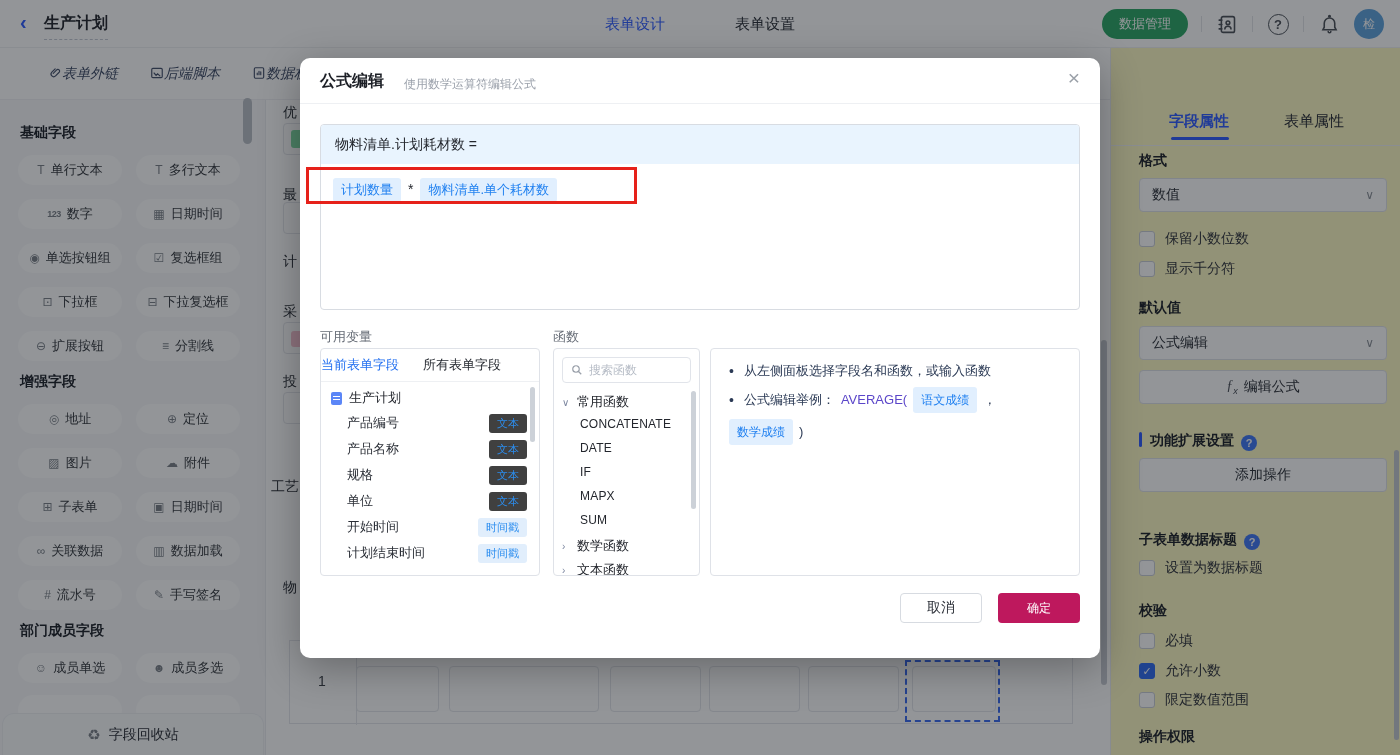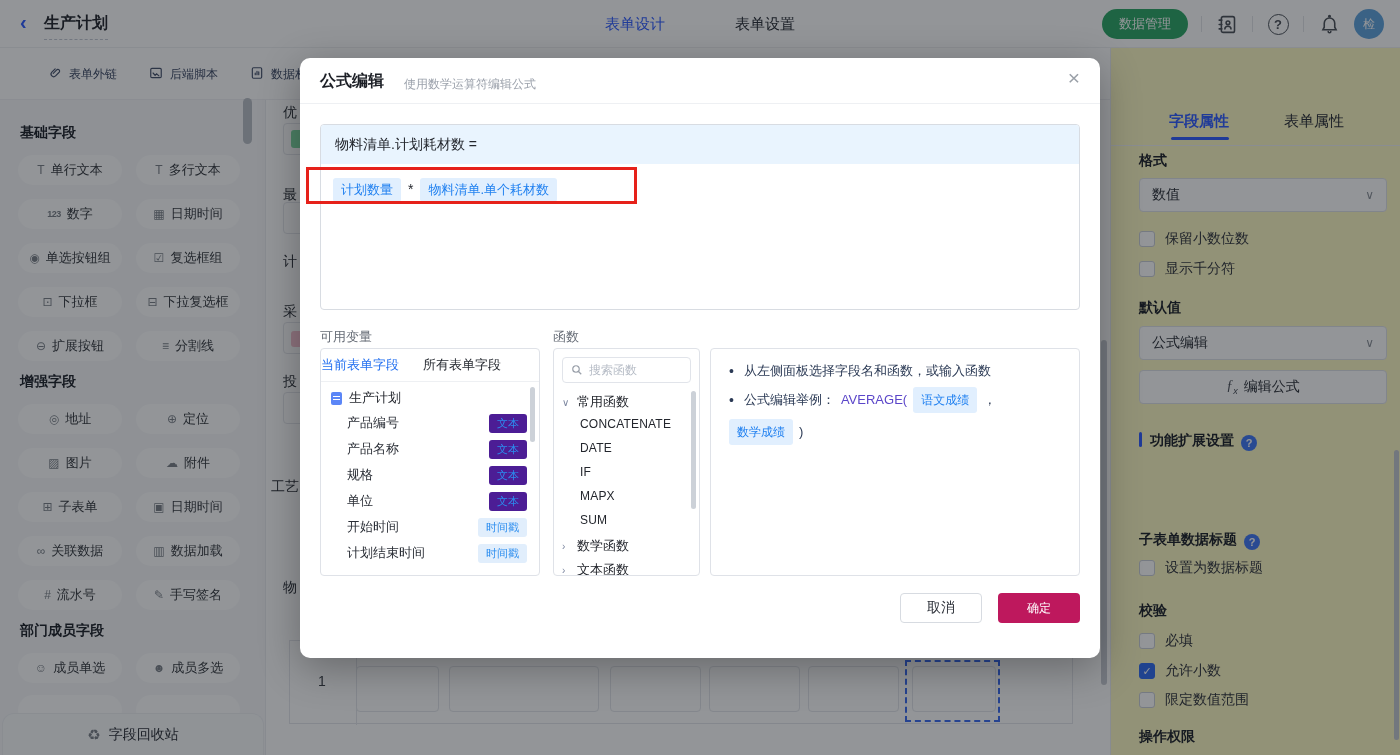--- a/index.html
+++ b/index.html
@@ -16,21 +16,21 @@
   .nav-right { position:absolute; right:16px; top:0; height:48px; display:flex; align-items:center; gap:13px; }
   .pill-green { background:#2aa764; color:#fff; font-size:13px; padding:6px 17px; border-radius:16px; cursor:pointer; }
   .vdiv { width:1px; height:16px; background:#e2e4e8; }
   .nav-ic { width:24px; height:24px; display:flex; align-items:center; justify-content:center; cursor:pointer; }
   .qcircle { width:21px; height:21px; border:1.7px solid #4a4f57; border-radius:50%; display:flex; align-items:center; justify-content:center; font-size:13px; color:#4a4f57; font-weight:600; }
   .avatar { width:30px; height:30px; border-radius:50%; background:#5ea3dd; color:#fff; font-size:12px; display:flex; align-items:center; justify-content:center; cursor:pointer; }
 
   
   .toolbar { position:absolute; left:0; top:48px; width:1400px; height:52px; background:#fff; border-bottom:1px solid #f0f1f4; z-index:1; }
   .tb-links { position:absolute; left:48px; top:0; height:52px; display:flex; gap:32px; align-items:center; }
-  .tb-link { display:flex; align-items:center; gap:7px; font-size:12px; color:#3a4763; cursor:pointer; white-space:nowrap; }
+  .tb-link { display:flex; align-items:center; font-size:14px; color:#3a4763; cursor:pointer; white-space:nowrap;font-style:italic; }
   .btn-preview { position:absolute; right:157px; top:62px; width:67px; height:30px; border:1px solid #2e5bff; color:#2e5bff; border-radius:16px; background:#fff; font-size:14px; display:flex; align-items:center; justify-content:center; cursor:pointer; z-index:1; }
   .btn-save { position:absolute; right:75px; top:62px; width:67px; height:30px; background:#2653d6; color:#fff; border-radius:16px; font-size:14px; display:flex; align-items:center; justify-content:center; cursor:pointer; z-index:1; }
   .btn-share { position:absolute; right:28px; top:60px; width:34px; height:34px; border:1px solid #b9c6ef; border-radius:50%; background:#fff; display:flex; align-items:center; justify-content:center; cursor:pointer; z-index:1; }
 
   
   .sidebar { position:absolute; left:0; top:100px; width:266px; height:655px; background:#f7f8fa; border-right:1px solid #ebedf0; padding:14px 18px; overflow:hidden; z-index:1; }
   .sb-title { font-size:14px; font-weight:700; color:#1b1f27; margin:10px 2px 13px; }
   .sb-grid { display:grid; grid-template-columns:104px 104px; column-gap:14px; row-gap:14px; margin-bottom:12px; }
   .sb-pill { height:30px; background:#fff; border-radius:16px; display:flex; align-items:center; justify-content:center; gap:6px; cursor:pointer; }
   .fi { font-size:12px; color:#7a8088; line-height:1; }
@@ -81,21 +81,21 @@
   .panel { position:absolute; border:1px solid #dfe2e8; border-radius:4px; background:#fff; overflow:hidden; }
   .v-tabs { position:absolute; left:0; top:0; width:100%; height:33px; border-bottom:1px solid #eef0f3; display:flex; align-items:center; }
   .v-tab { font-size:13px; cursor:pointer; color:#262a31; }
   .v-tab.active { color:#2470f0; }
   .v-root { position:absolute; left:10px; top:40px; display:flex; align-items:center; gap:7px; font-size:13px; color:#23262d; }
   .doc { width:11px; height:13px; background:#5b86f7; border-radius:2px; position:relative; }
   .doc::after { content:''; position:absolute; left:2px; top:4px; width:7px; height:1.5px; background:#fff; box-shadow:0 3px 0 #fff; }
   .v-row { position:absolute; left:26px; right:12px; height:26px; display:flex; align-items:center; cursor:pointer; }
   .v-name { font-size:13px; color:#2a2e36; }
   .badge { margin-left:auto; font-size:11px; padding:2px 8px; border-radius:3px; color:#2b8def; }
-  .badge.text { background:#4c1d95; }
+  .badge.text { background:#404040; }
   .badge.time { background:#e1eefc; }
   .thumb { position:absolute; border-radius:3px; background:#ccd1d8; }
   .searchbox { position:absolute; left:8px; top:8px; right:8px; height:26px; border:1px solid #e1e4ea; border-radius:4px; display:flex; align-items:center; gap:6px; padding:0 8px; }
   .searchbox input { border:none; outline:none; width:80px; font-size:12px; color:#444; background:transparent; }
   .searchbox input::placeholder { color:#b6bcc6; }
   .fn-row { position:absolute; left:8px; display:flex; align-items:center; gap:5px; font-size:13px; color:#23262d; cursor:pointer; }
   .fn-chev { font-size:10px; color:#7d87a0; width:10px; }
   .fn-item { position:absolute; left:26px; font-size:12px; color:#23262d; cursor:pointer; letter-spacing:0.2px; }
   .help-line { position:absolute; left:18px; right:14px; font-size:13px; color:#2b3a55; display:flex; align-items:center; gap:6px; flex-wrap:wrap; line-height:20px; }
   .bullet { color:#2b3a55; font-size:14px; margin-right:4px; }
@@ -348,20 +348,23 @@
     <div class="rp-select" style="top:278px">
       <span>公式编辑</span>
         <span class="chev">∨</span>
     </div>
     <div class="rp-btn" style="top:322px">
       <span class="fx">ƒ<sub style="font-size:9px">x</sub></span>
       <span>编辑公式</span>
     </div>
 
     <span class="rp-label" style="top:384px"><span class="secbar"></span><span>功能扩展设置</span><span class="helpq">?</span></span>
+    <div class="rp-btn" style="top:410px">
+      <span>添加操作</span>
+    </div>
 
     <span class="rp-label" style="top:483px"><span>子表单数据标题</span><span class="helpq">?</span></span>
     <div class="cbrow" style="top:511px">
       <span class="cbox"></span>
         <span class="cblabel">设置为数据标题</span>
     </div>
 
     <span class="rp-label" style="top:554px">校验</span>
     <div class="cbrow" style="top:584px">
       <span class="cbox"></span>

